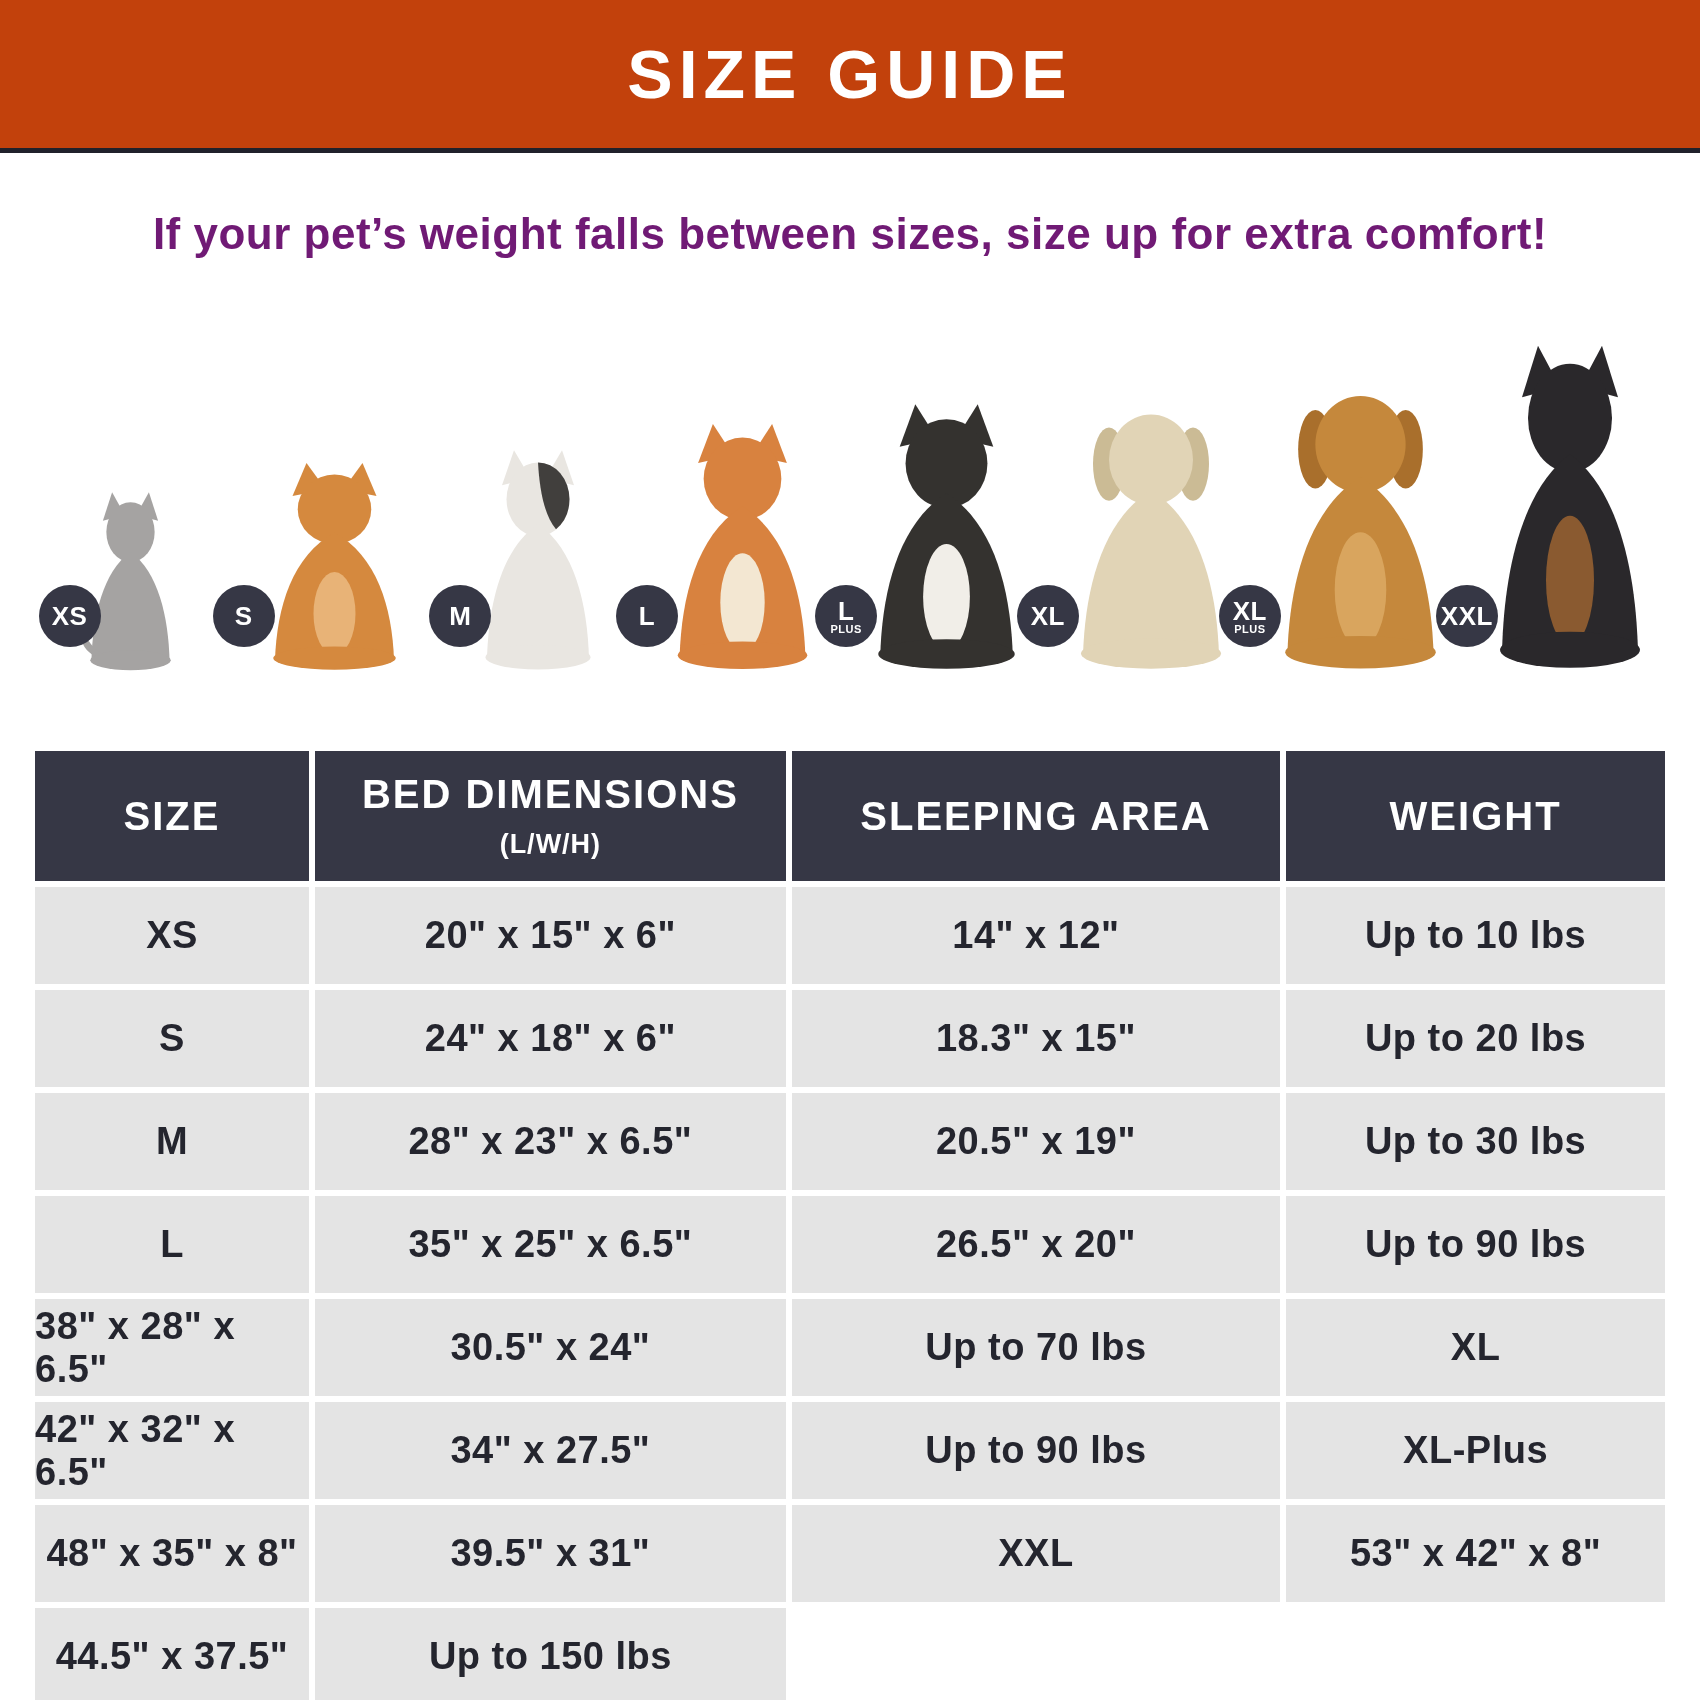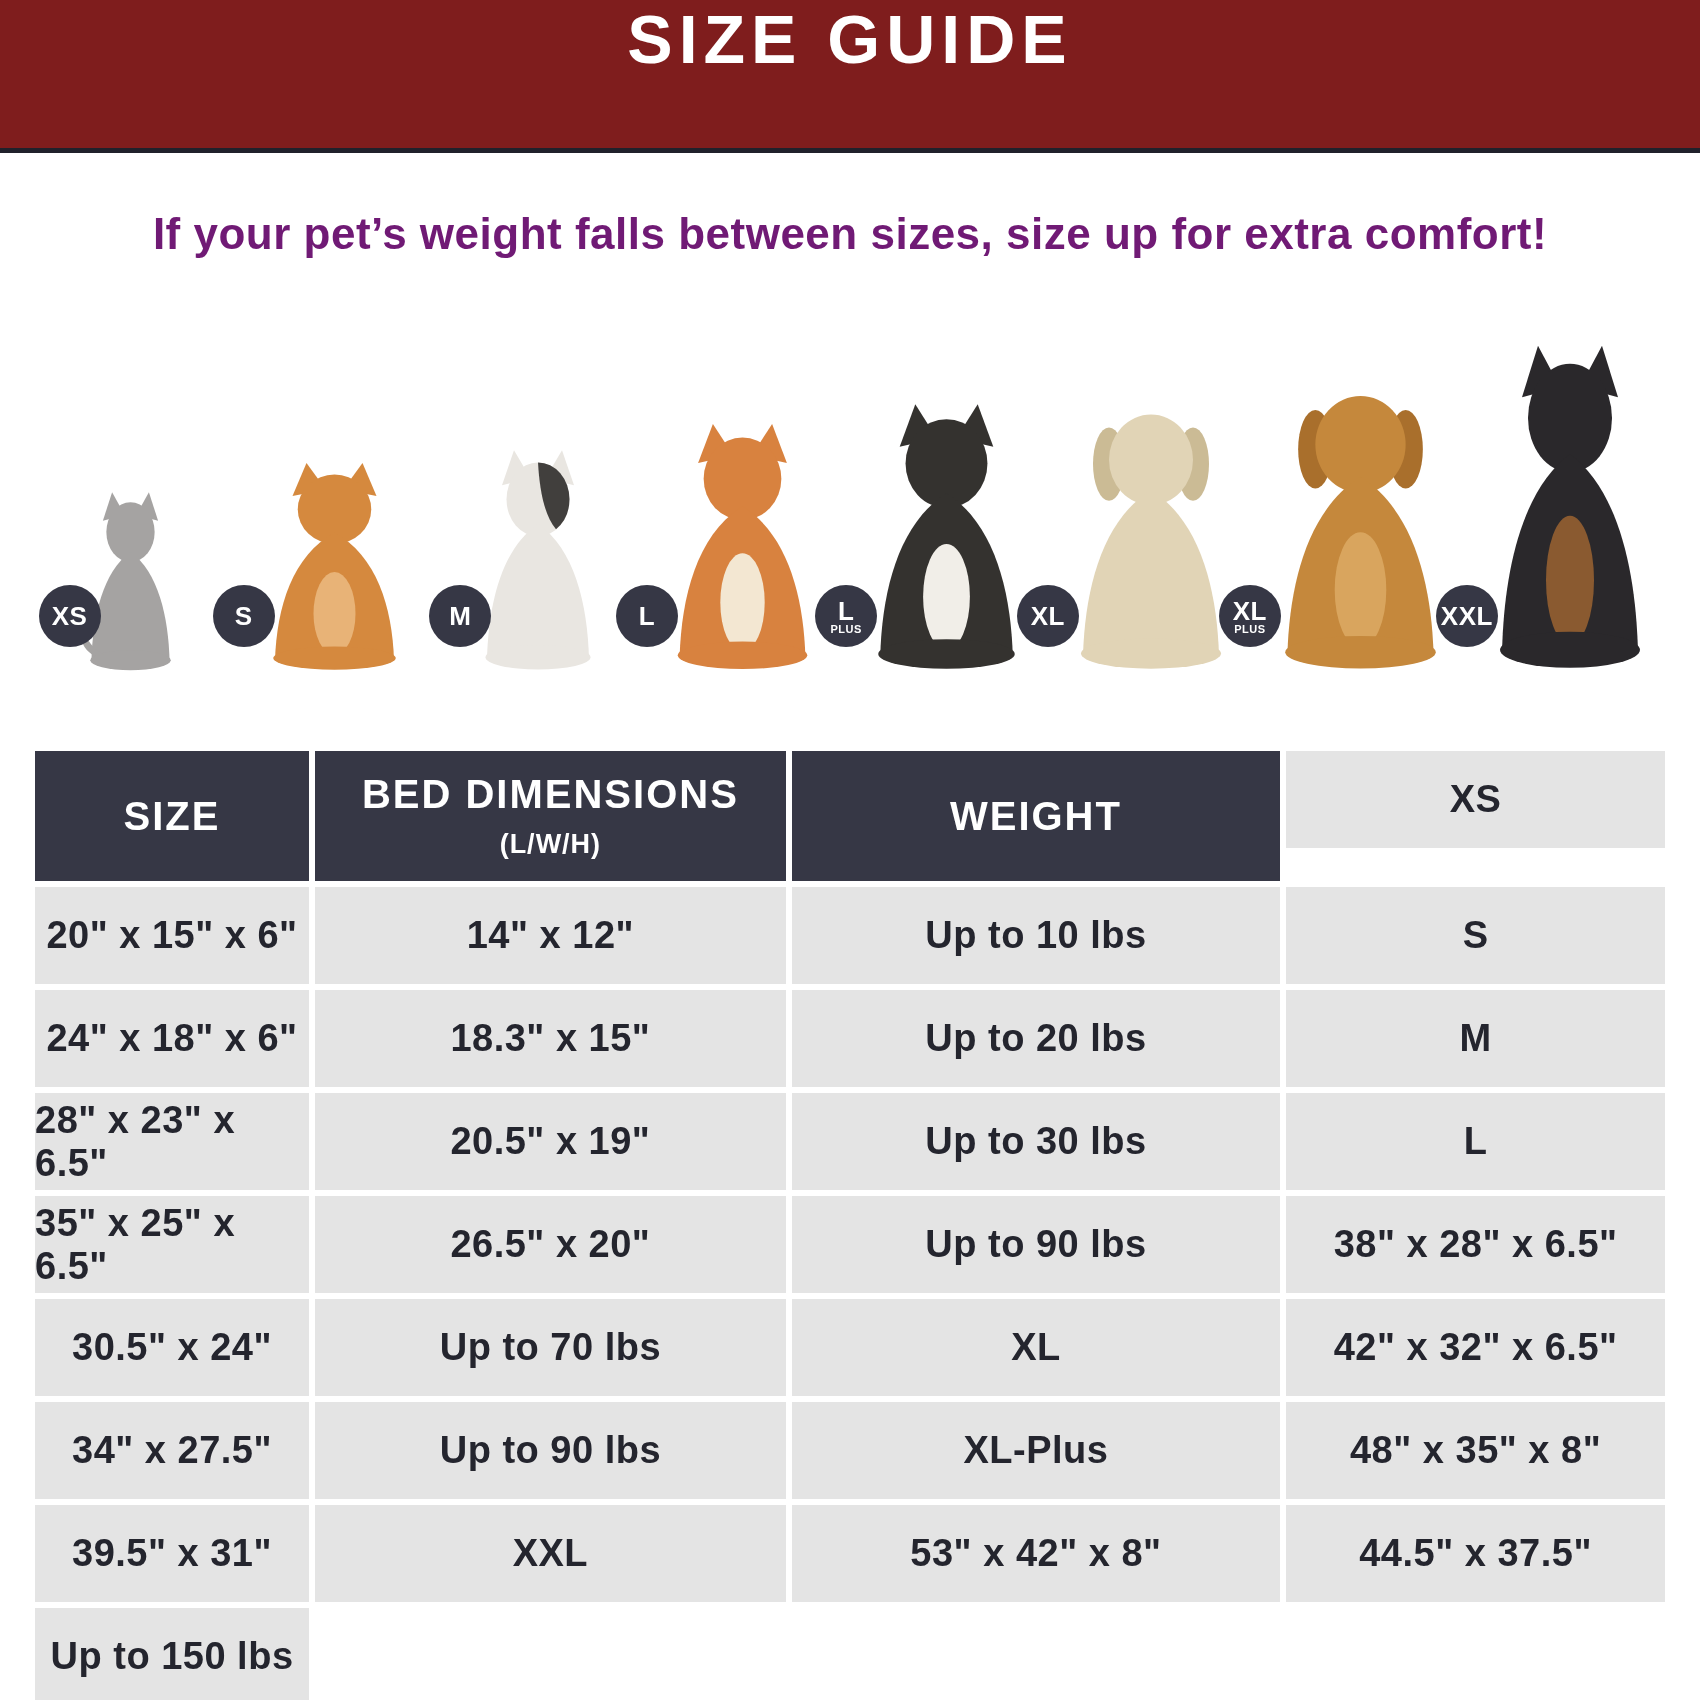--- a/index.html
+++ b/index.html
@@ -3,22 +3,22 @@
 <meta charset="utf-8">
 <style>
   html,body{margin:0;padding:0;}
   body{
     width:1700px;height:1700px;background:#ffffff;
     font-family:"Liberation Sans", sans-serif;
     overflow:hidden;position:relative;
   }
   
   .header{
-    height:148px;background:#7f1d1d;border-bottom:5px solid #20212b;
-    display:flex;justify-content:center;
+    height:148px;background:#c2410c;border-bottom:5px solid #20212b;
+    display:flex;align-items:center;justify-content:center;
   }
   .header h1{
     margin:0;color:#ffffff;font-size:68px;font-weight:700;letter-spacing:6px;
   }
   
   .subtitle{
     margin:56px 40px 0;text-align:center;
     font-size:44px;font-weight:700;color:#701a75;letter-spacing:0.5px;
   }
   
@@ -168,20 +168,23 @@
     </div>
   </div>
 
 <div class="size-table">
   <div class="th">
     <span>SIZE</span>
   </div>
   <div class="th">
     <span>BED DIMENSIONS</span>
     <span class="th-sub">(L/W/H)</span>
+  </div>
+  <div class="th">
+    <span>SLEEPING AREA</span>
   </div>
   <div class="th">
     <span>WEIGHT</span>
   </div>
 
 <div class="td">XS</div>
     <div class="td">20" x 15" x 6"</div>
     <div class="td">14" x 12"</div>
     <div class="td">Up to 10 lbs</div>
     <div class="td">S</div>

